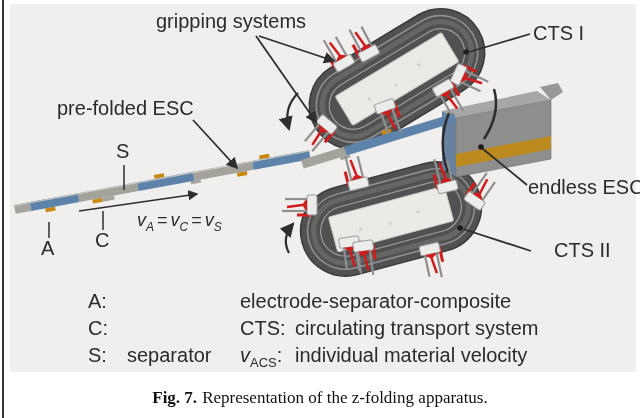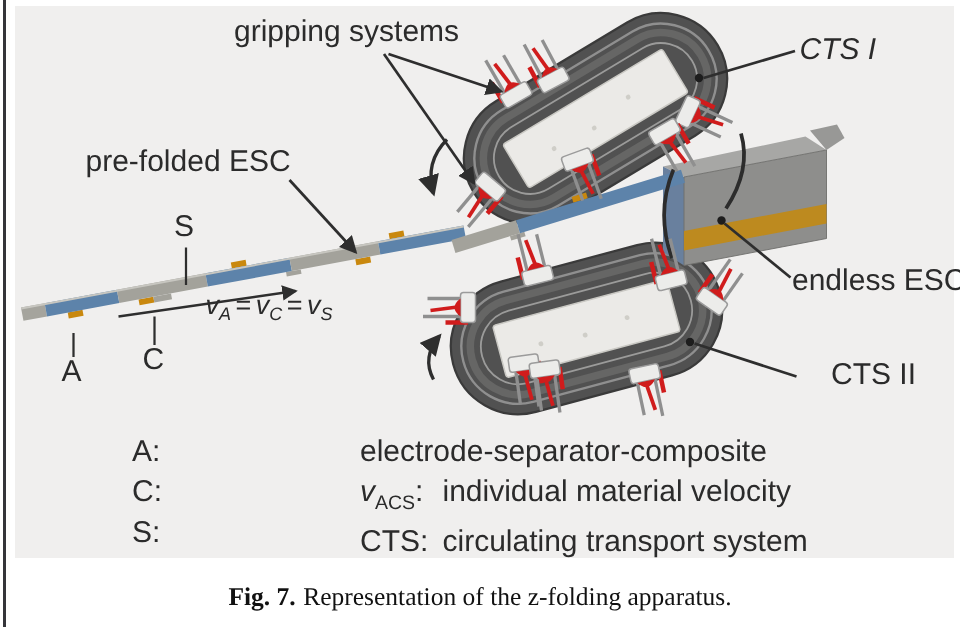--- a/index.html
+++ b/index.html
@@ -17,25 +17,25 @@
   .diagram-svg{position:absolute;left:0;top:0;}
   .lbl{
     position:absolute;white-space:nowrap;
     font-size:20px;line-height:22px;color:#2b2b2b;
   }
   .lbl-grip{left:156px;top:10px;}
   .lbl-prefold{left:57px;top:97px;text-align:right;}
   .lbl-s{left:116px;top:140px;}
   .lbl-c{left:95px;top:229px;}
   .lbl-a{left:41px;top:237px;}
-  .lbl-cts1{left:533px;top:22px;font-style:italic;}
+  .lbl-cts1{left:533px;top:22px;}
   .lbl-endless{left:528px;top:176px;}
   .lbl-cts2{left:554px;top:239px;}
   .eq{
-    position:absolute;left:137px;top:193px;
+    position:absolute;left:137px;top:210px;
     font-size:18px;font-style:italic;white-space:nowrap;
   }
   .eq sub{font-size:12px;font-style:italic;}
   .eq .op{font-style:normal;padding:0 3px;}
   .legend{position:absolute;top:288px;font-size:20px;line-height:27px;}
   .legend-left{left:88px;}
   .legend-right{left:240px;}
   .legend .row{display:flex;}
   .legend-left .key{width:39px;}
   .legend-right .key{width:55px;}
@@ -179,32 +179,33 @@
 
 <div class="legend legend-left">
   <div class="row">
     <span class="key">A:</span>
   </div>
   <div class="row">
     <span class="key">C:</span>
   </div>
   <div class="row">
     <span class="key">S:</span>
+    <span>separator</span>
   </div>
 </div>
 
 <div class="legend legend-right">
   <div class="row">
     <span>electrode-separator-composite</span>
+  </div>
+  <div class="row">
+    <span class="key">CTS:</span>
+    <span>circulating transport system</span>
   </div>
   <div class="row">
     <span class="key"><i>v</i><sub>ACS</sub><span>:</span></span>
     <span>individual material velocity</span>
-  </div>
-  <div class="row">
-    <span class="key">CTS:</span>
-    <span>circulating transport system</span>
   </div>
 </div>
 
 <div class="caption">
   <b>Fig. 7.</b><span>Representation of the z-folding apparatus.</span>
 </div>
 
 </body></html>

